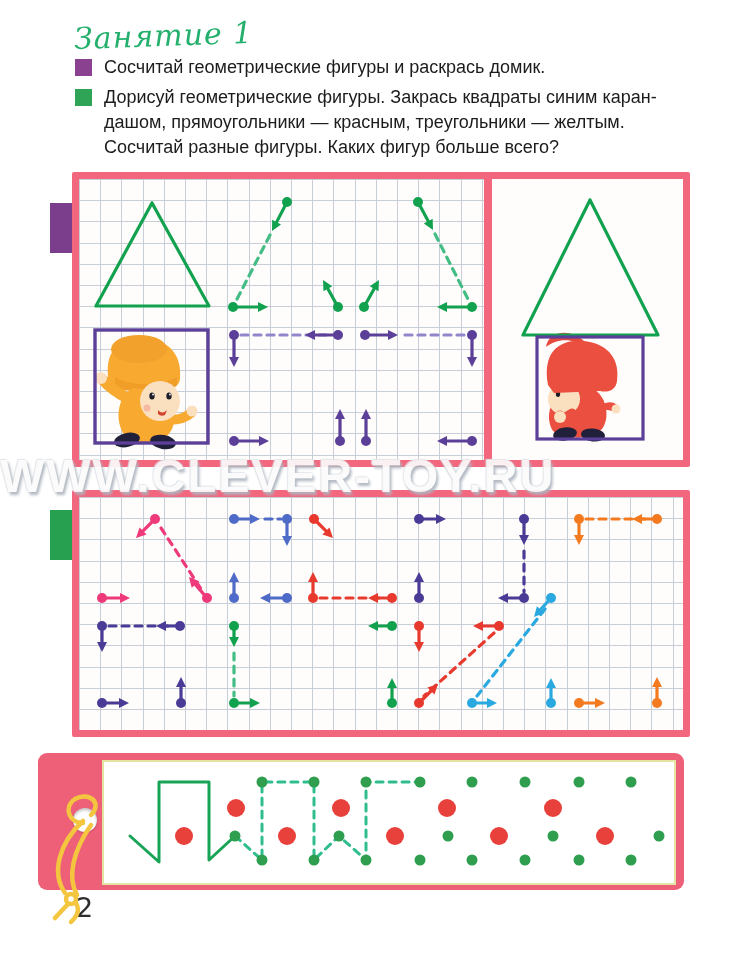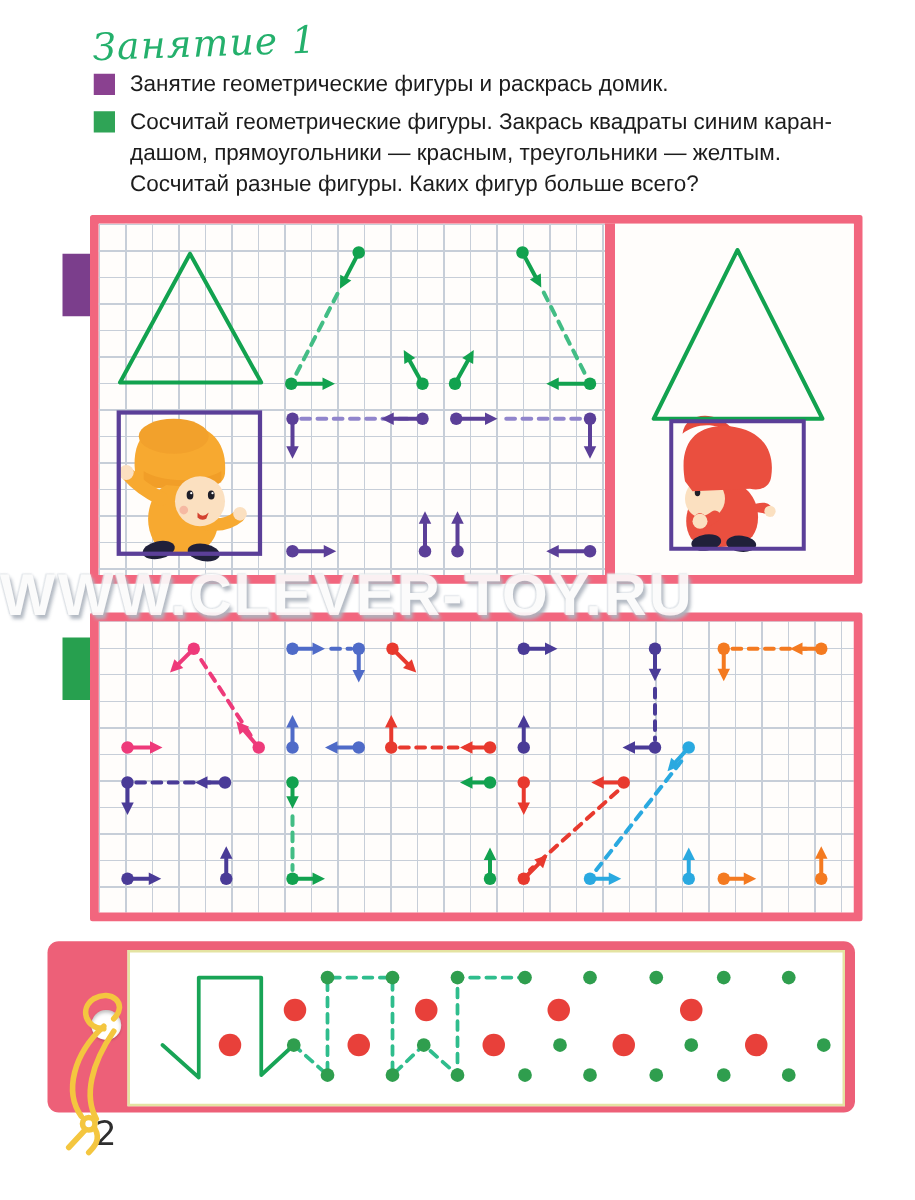--- a/index.html
+++ b/index.html
@@ -46,24 +46,24 @@
       font-family:"DejaVu Sans",sans-serif;}
 </style>
 </head>
 <body>
 
 <div class="page">
 
   <div class="lesson-title">Занятие 1</div>
 
   <div class="bullet bullet-purple" style="top:59px"></div>
-  <div class="task" style="top:55px">Занятие геометрические фигуры и раскрась домик.</div>
+  <div class="task" style="top:55px">Сосчитай геометрические фигуры и раскрась домик.</div>
 
   <div class="bullet bullet-green" style="top:89px"></div>
-  <div class="task" style="top:85px">Сосчитай геометрические фигуры. Закрась квадраты синим каран-</div>
+  <div class="task" style="top:85px">Дорисуй геометрические фигуры. Закрась квадраты синим каран-</div>
   <div class="task" style="top:110px">дашом, прямоугольники — красным, треугольники — желтым.</div>
   <div class="task" style="top:135px">Сосчитай разные фигуры. Каких фигур больше всего?</div>
 
   <div class="tab tab-purple"></div>
   <div class="tab tab-green"></div>
 
   <div class="panel panel1">
     <div class="p1-left grid">
       <svg class="overlay" width="405" height="281" viewBox="0 0 405 281">
         <g>

